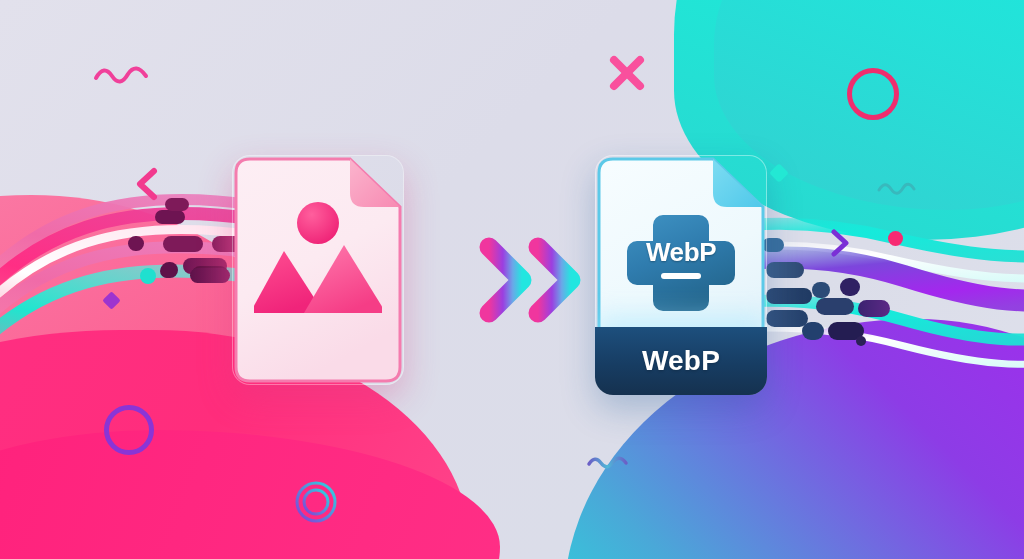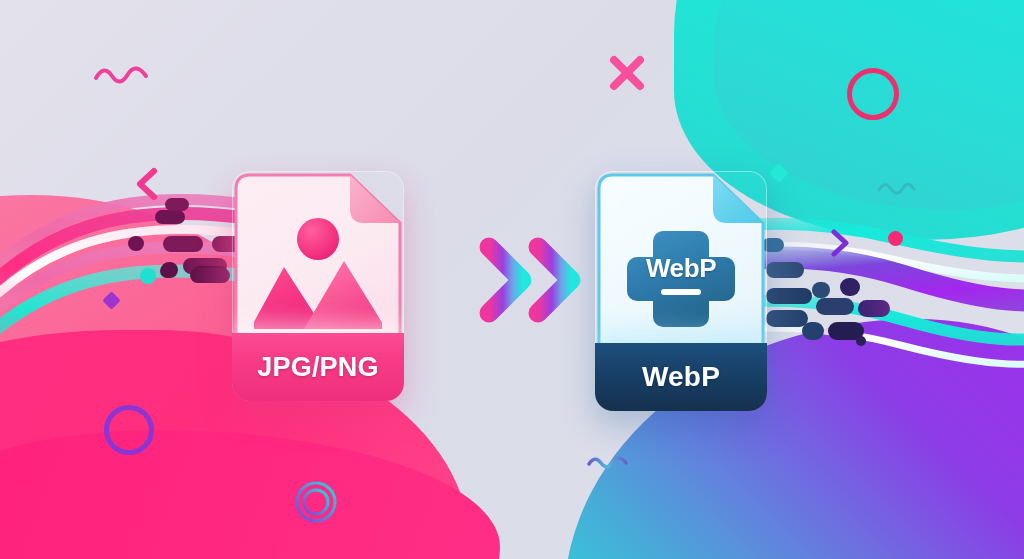--- a/index.html
+++ b/index.html
@@ -66,21 +66,20 @@
   
   .pixdash { position: absolute; border-radius: 999px; }
 
   
   .card {
     position: absolute;
     width: 172px;
     height: 230px;
     border-radius: 18px;
     overflow: hidden;
-    margin-top: 16px;
   }
   .card-left {
     left: 232px; top: 155px;
     box-shadow: 0 14px 34px rgba(220, 60, 130, .30), 0 0 0 1px rgba(255,255,255,.35) inset;
   }
   .card-right {
     left: 595px; top: 155px;
     height: 240px;
     box-shadow: 0 14px 34px rgba(30, 90, 150, .28), 0 0 0 1px rgba(255,255,255,.4) inset;
   }
@@ -274,21 +273,20 @@
         <radialGradient id="sun" cx=".35" cy=".3" r=".8">
           <stop offset="0" stop-color="#ff5f9d"></stop>
           <stop offset="1" stop-color="#ee1f74"></stop>
         </radialGradient>
       </defs>
       <circle cx="64" cy="28" r="21" fill="url(#sun)"></circle>
       <path d="M-4,118 L30,56 L70,118 Z" fill="url(#mtn1)"></path>
       <path d="M50,118 L90,50 L132,118 Z" fill="url(#mtn2)"></path>
     </svg>
 
-    <div class="card-label">JPG/PNG</div>
   </div>
 
   <div class="card card-right">
     <svg class="card-body" viewBox="0 0 172 240" preserveAspectRatio="none">
       <defs>
         <linearGradient id="wbPaper" x1="0" y1="0" x2=".4" y2="1">
           <stop offset="0" stop-color="#f7fdff"></stop>
           <stop offset=".6" stop-color="#eef9fd"></stop>
           <stop offset="1" stop-color="#e2f2fa"></stop>
         </linearGradient>

